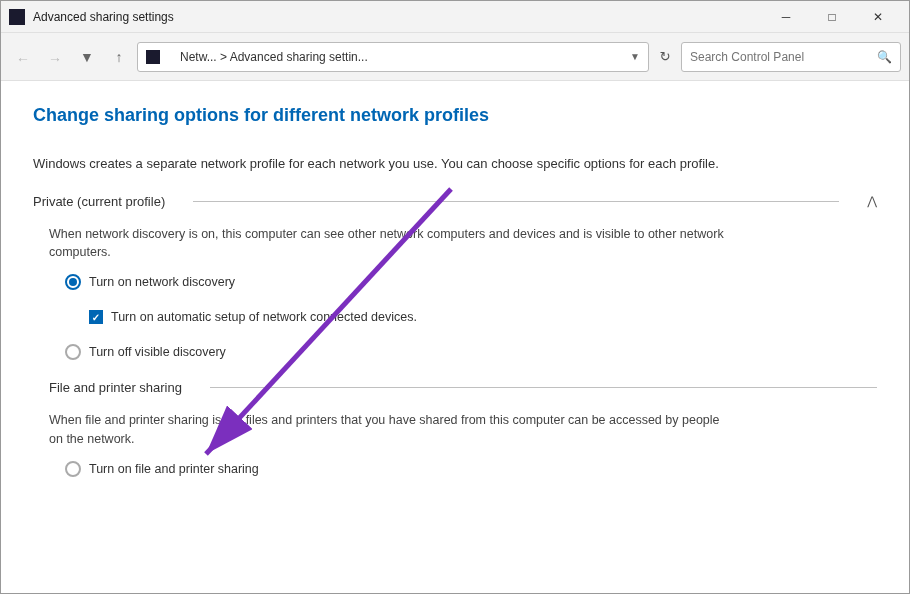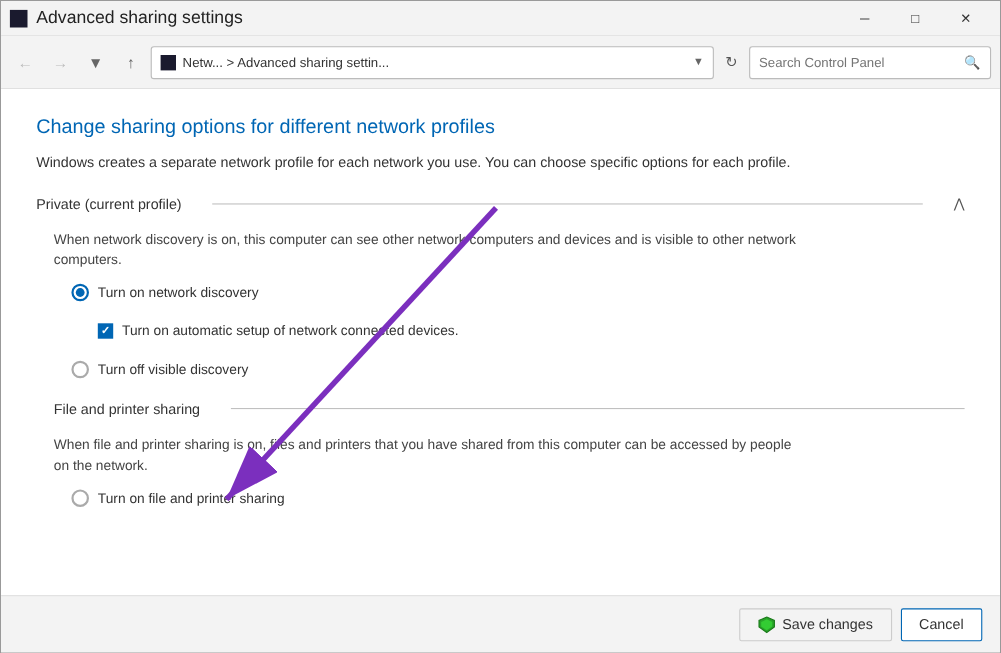--- a/index.html
+++ b/index.html
@@ -32,21 +32,21 @@
       user-select: none;
     }
     .titlebar-icon {
       width: 16px;
       height: 16px;
       background: #1a1a2e;
       margin-right: 8px;
       flex-shrink: 0;
     }
     .titlebar-title {
-      font-size: 16px;
+      font-size: 12px;
       color: #222;
       flex: 1;
     }
     .titlebar-controls {
       display: flex;
       gap: 0;
     }
     .titlebar-btn {
       width: 46px;
       height: 32px;
@@ -87,21 +87,21 @@
 
     .address-bar {
       flex: 1;
       height: 30px;
       background: #fff;
       border: 1px solid #bbb;
       border-radius: 3px;
       display: flex;
       align-items: center;
       padding: 0 8px;
-      gap: 6px;
+      gap: 20px;
       font-size: 12px;
       color: #333;
       justify-content: center;
     }
     .address-icon {
       width: 14px;
       height: 14px;
       background: #1a1a2e;
       flex-shrink: 0;
     }
@@ -159,22 +159,22 @@
     .main-content {
       flex: 1;
       overflow-y: auto;
       padding: 24px 32px 16px 32px;
       background: #fff;
     }
 
     .page-title {
       font-size: 18px;
       color: #0066b4;
-      font-weight: 400;
-      margin-bottom: 12px;
+      font-weight: 700;
+      margin-bottom: 28px;
     }
 
     .page-description {
       font-size: 13px;
       color: #333;
       line-height: 1.5;
       margin-bottom: 20px;
       max-width: 720px;
     }
 
@@ -421,24 +421,14 @@
       <defs>
         <marker id="arrowhead" markerWidth="10" markerHeight="7" refX="10" refY="3.5" orient="auto">
           <polygon points="0 0, 10 3.5, 0 7" fill="#7B2FBE"></polygon>
         </marker>
       </defs>
       <line x1="450" y1="20" x2="205" y2="285" stroke="#7B2FBE" stroke-width="5" marker-end="url(#arrowhead)"></line>
     </svg>
 
   </div>
 
-  <div class="bottom-bar">
-    <button class="btn-save">
-      <svg width="16" height="16" viewBox="0 0 16 16">
-        <polygon points="8,1 15,4 15,10 8,15 1,10 1,4" fill="#29a329" stroke="#1a7a1a" stroke-width="1"></polygon>
-        <polygon points="8,3 13,5.5 13,9.5 8,13 3,9.5 3,5.5" fill="#33cc33"></polygon>
-      </svg>
-      <span>Save changes</span>
-    </button>
-    <button class="btn-cancel">Cancel</button>
-  </div>
 
 </div>
 
 </body></html>

